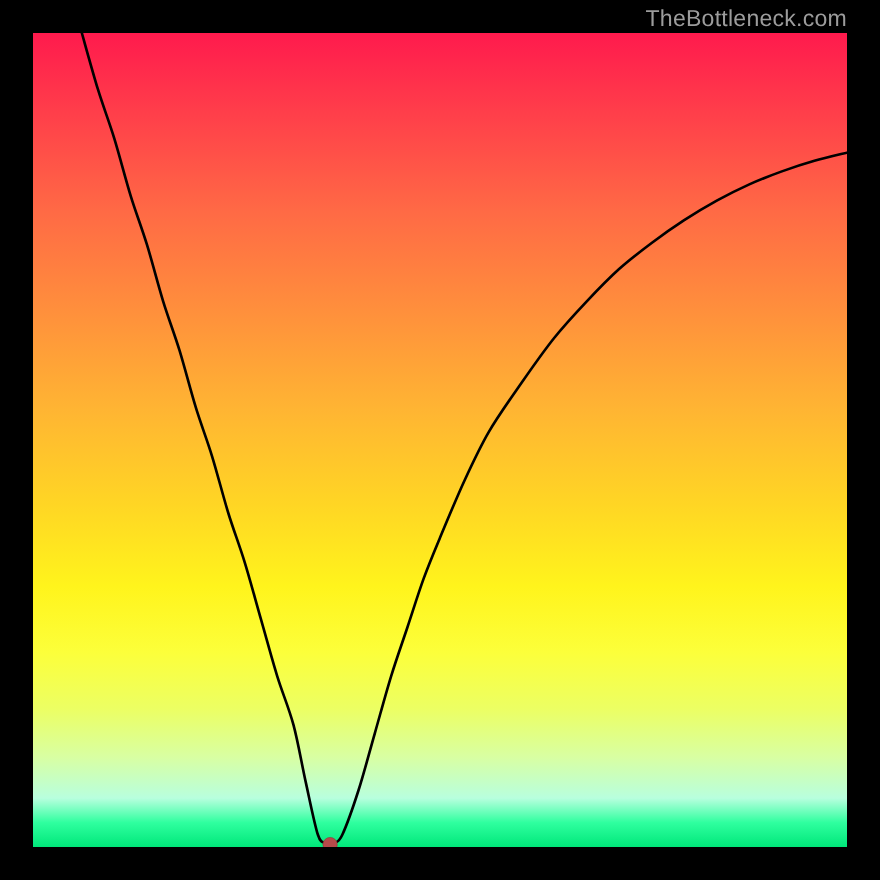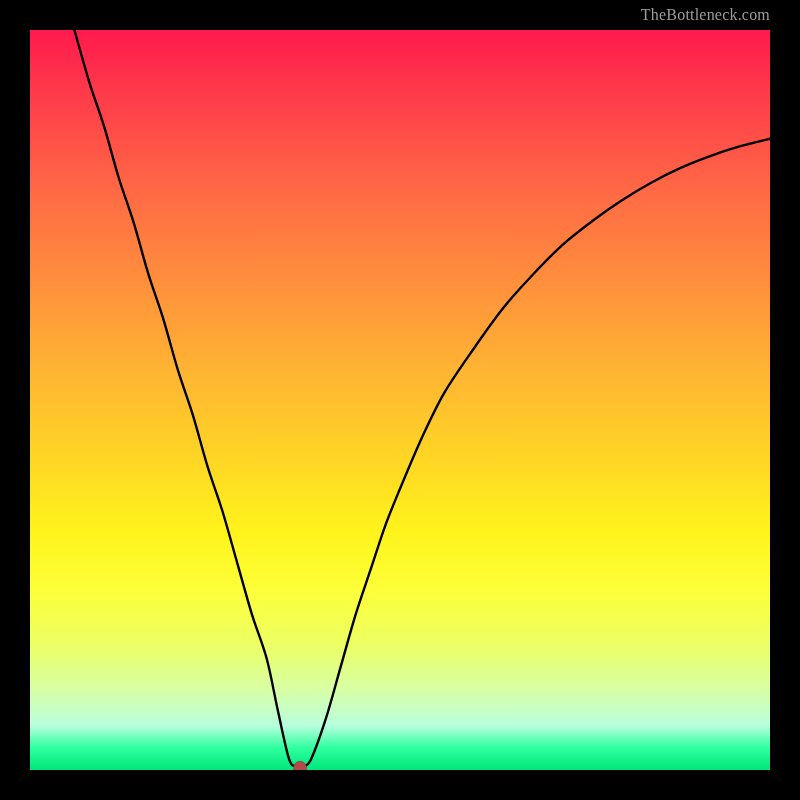--- a/index.html
+++ b/index.html
@@ -38,24 +38,24 @@
       #b8ffde 94%,
       #2fff9f 97%,
       #00e77a 100%
     );
   }
   .watermark {
     position: absolute;
     top: 6px;
     right: 30px;
     color: #9c9c9c;
-    font-size: 16px;
+    font-size: 21px;
     font-weight: 500;
     letter-spacing: 0.2px;
-    font-family: Liberation Serif, serif;
+    font-family: Liberation Sans, sans-serif;
   }
   svg.curve {
     position: absolute;
     left: 0;
     top: 0;
     width: 740px;
     height: 740px;
   }
 </style>
 </head>

